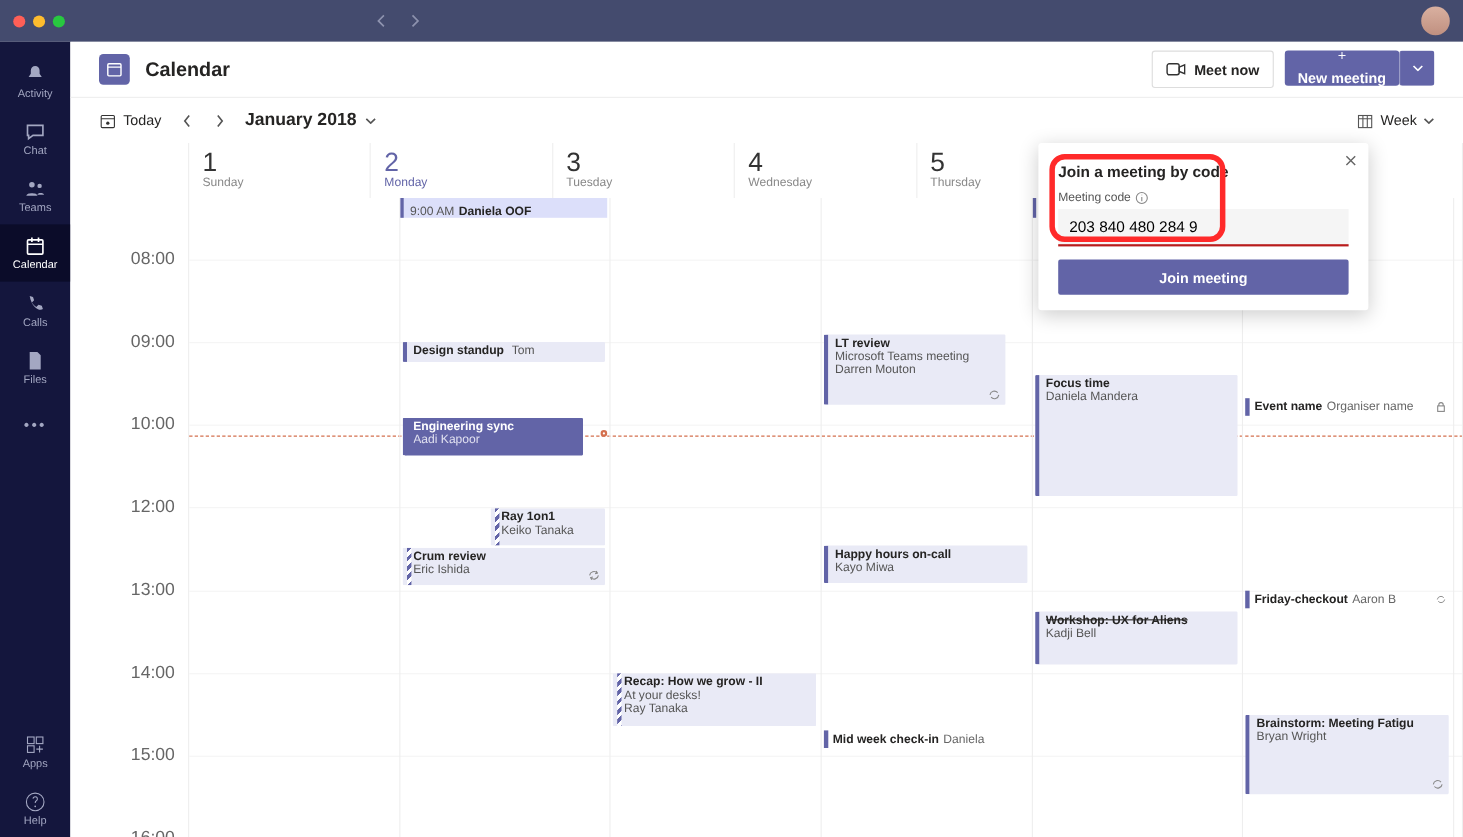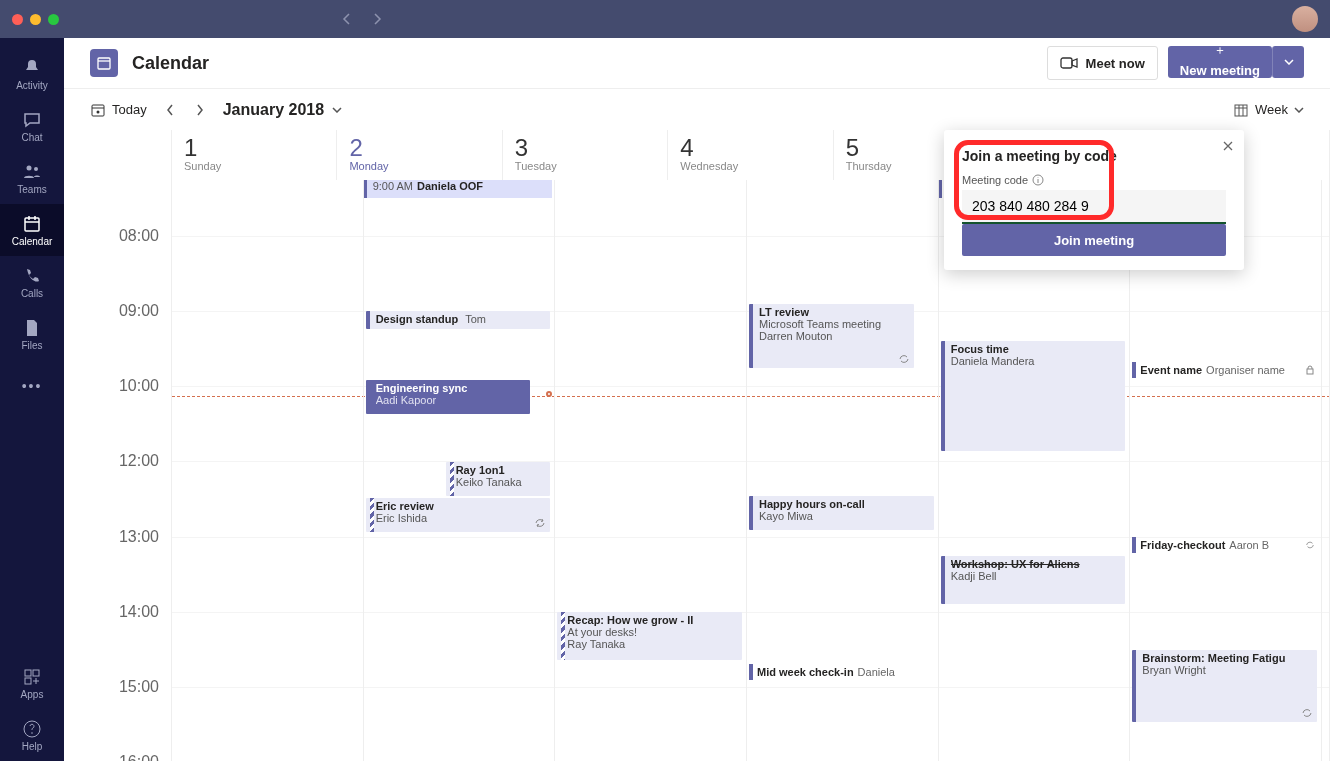--- a/index.html
+++ b/index.html
@@ -35,21 +35,21 @@
 .gutter { width: 108px; flex-shrink: 0; border-right: 1px solid #eee; }
 .day-col-h { flex: 1; border-right: 1px solid #eee; padding: 6px 12px 8px; }
 .day-num { font-size: 24px; font-weight: 300; line-height: 1; color: #333; }
 .day-name { font-size: 11px; color: #888; }
 .day-col-h.today .day-num, .day-col-h.today .day-name { color: #6264a7; font-weight: 400; }
 .cal-body { flex: 1; display: flex; position: relative; overflow: hidden; }
 .time-gutter { width: 108px; flex-shrink: 0; border-right: 1px solid #eee; position: relative; }
 .time-label { position: absolute; right: 12px; top: 0; font-size: 16px; color: #666; transform: translateY(-50%); }
 .cols { flex: 1; display: flex; position: relative; }
 .col { flex: 1; border-right: 1px solid #eee; position: relative; }
-.allday-ev { position: absolute; top: 0; height: 18px; background: #dcdffa; border-left: 3px solid #6264a7; font-size: 11px; padding: 0 6px; display: flex; align-items: flex-start; white-space: nowrap; overflow: hidden; width: calc(100% - 2px); }
+.allday-ev { position: absolute; top: 0; height: 18px; background: #dcdffa; border-left: 3px solid #6264a7; font-size: 11px; padding: 0 6px; display: flex; align-items: flex-end; white-space: nowrap; overflow: hidden; width: calc(100% - 2px); }
 .allday-ev .time { color: #555; margin-right: 4px; }
 .allday-ev .ttl { font-weight: 600; }
 .grid-lines { position: absolute; left: 0; right: 0; top: 18px; bottom: 0; }
 .hr { position: absolute; left: 0; right: 0; border-top: 1px solid #f4f4f4; }
 .ev { position: absolute; background: #e9eaf6; border-left: 4px solid #6264a7; padding: 2px 6px; font-size: 11px; overflow: hidden; border-radius: 1px; }
 .ev.dark { background: #6264a7; color: #fff; }
 .ev.tentative { border-left: 4px solid transparent; }
 .ev.tentative::before { content:""; position:absolute; left:0; top:0; bottom:0; width:4px; background: repeating-linear-gradient(135deg,#6264a7 0 3px,#fff 3px 6px); }
 .ev .ttl { font-weight: 600; white-space: nowrap; overflow: hidden; text-overflow: ellipsis; }
 .ev .sub { color: #555; white-space: nowrap; overflow: hidden; text-overflow: ellipsis; }
@@ -59,21 +59,21 @@
 .ev-inline .ttl { font-weight: 600; }
 .ev-inline .sub { color: #666; }
 .recur-icon { position: absolute; right: 4px; bottom: 3px; color: #888; }
 .now-line { position: absolute; left: 0; right: 0; border-top: 1px dashed #d4704f; }
 .main-area{position:relative;}
 .popover { position: absolute; top: 92px; right: 86px; width: 300px; background: #fff; box-shadow: 0 4px 18px rgba(0,0,0,.2); border-radius: 3px; padding: 18px 18px 14px; z-index: 50; }
 .popover-close { position: absolute; right: 10px; top: 10px; cursor: pointer; color: #666; }
 .popover h3 { font-size: 14px; font-weight: 700; margin-bottom: 10px; }
 .hilite { position: absolute; top: 10px; left: 10px; width: 160px; height: 80px; border: 5px solid #ff2a2a; border-radius: 14px; pointer-events: none; }
 .popover label { font-size: 11px; color: #555; display: flex; align-items:center; gap:4px; margin-bottom: 4px; }
-.code-input { width: 100%; border: none; border-bottom: 2px solid #14532d; background: #f5f5f5; padding: 8px 10px; font-size: 14px; outline: none; }
+.code-input { width: 100%; border: none; border-bottom: 2px solid #b91c1c; background: #f5f5f5; padding: 8px 10px; font-size: 14px; outline: none; margin-bottom: 12px; }
 .join-btn { width: 100%; background: #6264a7; color: #fff; border: none; height: 32px; border-radius: 2px; font-size: 13px; font-weight: 600; cursor: pointer; }
 svg { display: block; }
 .ico { width: 16px; height: 16px; }
 </style>
 </head>
 <body>
 
 <div class="titlebar">
   <div class="traffic">
     <span class="tl-close"></span>
@@ -295,21 +295,21 @@
             <div class="ev dark" style="top:200px;height:34px;left:2px;right:24px;">
               <div class="ttl">Engineering sync</div>
               <div class="sub">Aadi Kapoor</div>
             </div>
             <div style="position:absolute;top:211px;right:2px;width:6px;height:6px;border:2px solid #d4704f;border-radius:50%;background:#fff;"></div>
             <div class="ev tentative" style="top:282px;height:34px;left:82px;right:4px;">
               <div class="ttl">Ray 1on1</div>
               <div class="sub">Keiko Tanaka</div>
             </div>
             <div class="ev tentative" style="top:318px;height:34px;left:2px;right:4px;">
-              <div class="ttl">Eric review</div>
+              <div class="ttl">Crum review</div>
               <div class="sub">Eric Ishida</div>
               <svg class="recur-icon" width="12" height="12" viewBox="0 0 12 12">
                   <path d="M2 6a4 4 0 0 1 7-2M10 6a4 4 0 0 1-7 2" stroke="#888" fill="none"></path>
                   <path d="M8 2l1 2-2 .5M4 10l-1-2 2-.5" stroke="#888" fill="none"></path>
                 </svg>
             </div>
           </div>
 
           <div class="col">
             <div class="ev tentative" style="top:432px;height:48px;left:2px;right:4px;">

